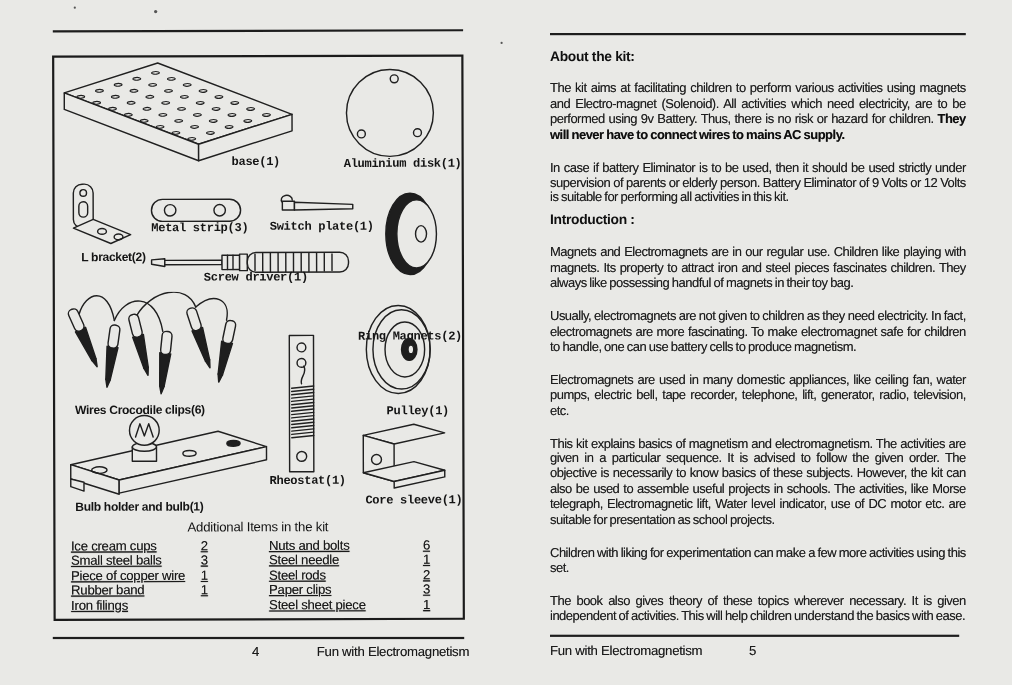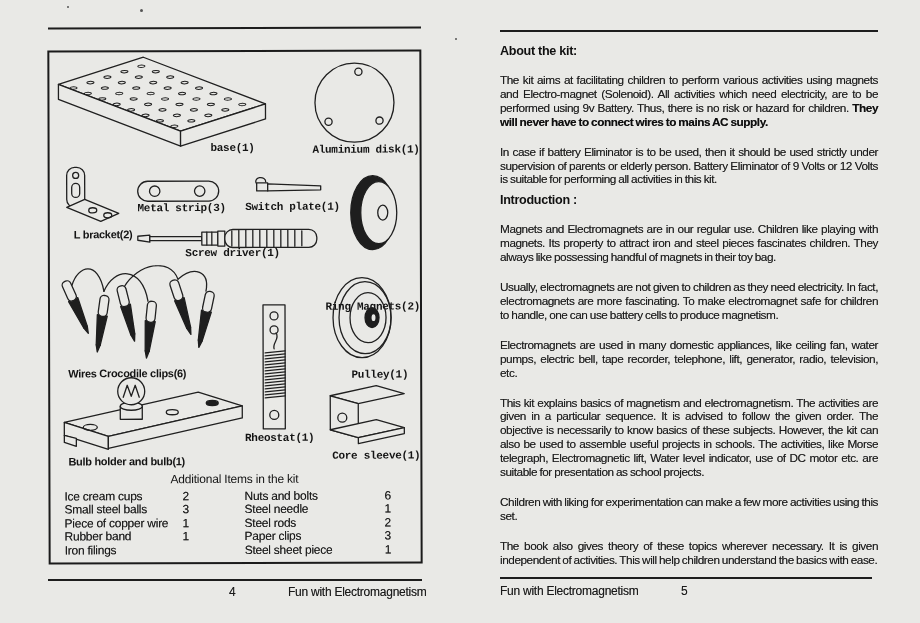--- a/index.html
+++ b/index.html
@@ -23,21 +23,21 @@
   }
   .comp-label.ctr{text-align:right;font-family:Liberation Mono, monospace;}
   .art{position:absolute;}
   .art *{stroke:#202020;fill:none;stroke-width:1.3;stroke-linejoin:round;stroke-linecap:round;}
   .art .fillp{fill:#e9e9e6;}
   .art .inkst{fill:#1e1e1e;stroke:#1e1e1e;}
   .holes circle{vector-effect:non-scaling-stroke;stroke-width:1;}
   
   #add-items{position:absolute;left:8px;top:420px;width:352px;}
   #ai-title{font-size:12px;font-weight:400;text-align:center;letter-spacing:-0.2px;color:#121212;margin-bottom:4px;}
-  .ai-grid{display:grid;grid-template-columns:118px 62px 140px 1fr;font-size:12px;line-height:13.4px;letter-spacing:-0.25px;color:#1a1a1a;padding-left:6px;}
+  .ai-grid{display:grid;grid-template-columns:118px 62px 140px 1fr;font-size:12px;line-height:13.4px;letter-spacing:-0.25px;color:#1a1a1a;padding-left:6px;text-decoration:underline;}
   .ai-grid span{white-space:nowrap;text-shadow:0 0 .4px rgba(20,20,20,.55);}
   
   .footer-text{position:absolute;font-size:12px;letter-spacing:-0.25px;color:#1a1a1a;text-shadow:0 0 .4px rgba(20,20,20,.5);white-space:nowrap;}
   
   #right-col{position:absolute;left:500px;top:44px;width:378px;}
   #right-col h3{
     margin:0 0 3px 0;font-size:12.6px;font-weight:700;letter-spacing:-0.3px;color:#101010;
   }
   #right-col h3.intro{margin-top:6px;}
   #right-col p{

